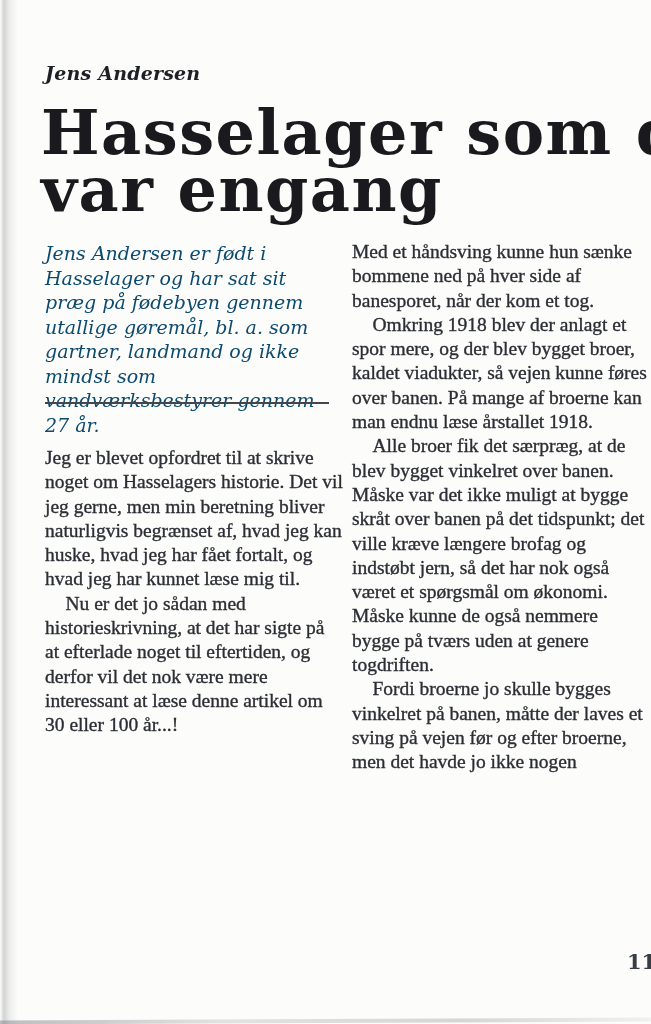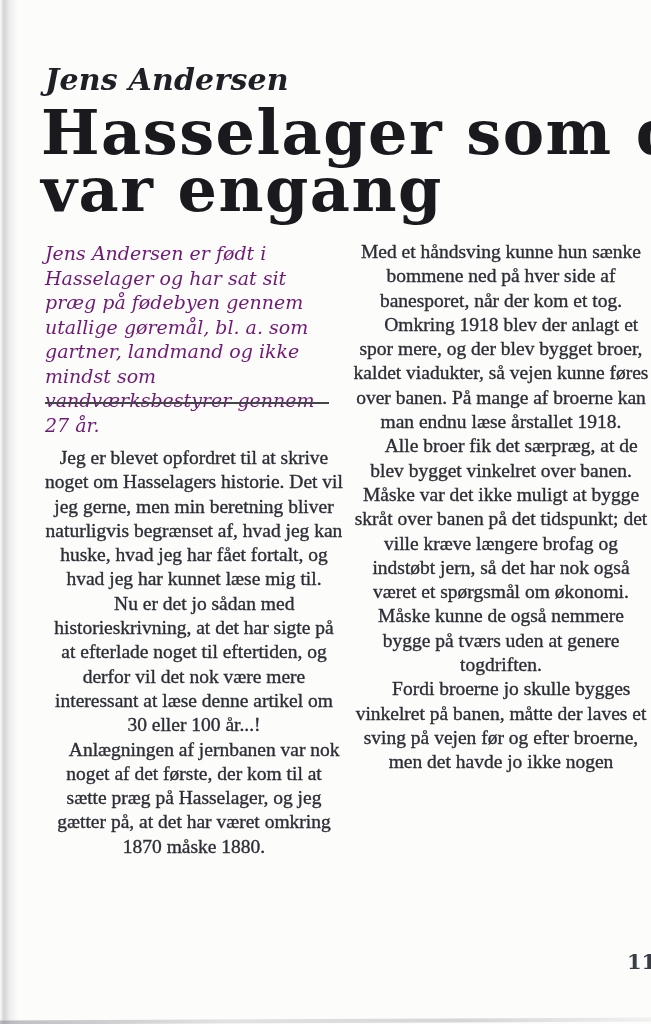--- a/index.html
+++ b/index.html
@@ -39,21 +39,21 @@
       rgba(208,209,212,0.22) 100%);
     transform: rotate(-0.25deg);
     pointer-events: none;
   }
   .byline {
     position: absolute;
     left: 45px; top: 62px;
     font-family: "DejaVu Serif", serif;
     font-weight: bold;
     font-style: italic;
-    font-size: 30px;
+    font-size: 19px;
     color: #1f2026;
     letter-spacing: 0.2px;
     white-space: nowrap;
   }
   .title {
     position: absolute;
     left: 41px; top: 104px;
     margin: 0;
     font-family: "DejaVu Serif", serif;
     font-weight: bold;
@@ -67,39 +67,39 @@
     white-space: nowrap;
   }
   .intro {
     position: absolute;
     left: 45px; top: 241px;
     width: 296px;
     font-family: "DejaVu Serif", serif;
     font-style: italic;
     font-size: 19px;
     line-height: 24.5px;
-    color: #701a75;
+    color: #0c4a6e;
   }
   .rule {
     position: absolute;
     left: 45px; top: 402px;
     width: 284px; height: 2px;
     background: #45464c;
   }
   .col {
     position: absolute;
     width: 298px;
     font-size: 19.5px;
     line-height: 24.3px;
     color: #2c2e35;
     -webkit-text-stroke: 0.35px #2c2e35;
   }
   .col-left  { left: 45px;  top: 446px; }
   .col-right { left: 352px; top: 240px; }
-  .para { margin: 0; text-align: center; }
+  .para { margin: 0; }
   .para + .para { text-indent: 1.05em; }
   .page-number {
     position: absolute;
     left: 627px; top: 949px;
     font-family: "DejaVu Serif", serif;
     font-weight: bold;
     font-size: 21px;
     color: #393d46;
   }
 </style>
@@ -117,21 +117,20 @@
     <span class="title-line">var engang</span>
   </h1>
 
   <div class="intro">Jens Andersen er født i Hasselager og har sat sit præg på fødebyen gennem utallige gøremål, bl. a. som gartner, landmand og ikke mindst som vandværksbestyrer gennem 27 år.</div>
 
   <div class="rule"></div>
 
   <div class="col col-left">
       <p class="para">Jeg er blevet opfordret til at skrive noget om Hasselagers historie. Det vil jeg gerne, men min beretning bliver naturligvis begrænset af, hvad jeg kan huske, hvad jeg har fået fortalt, og hvad jeg har kunnet læse mig til.</p>
       <p class="para">Nu er det jo sådan med historieskrivning, at det har sigte på at efterlade noget til eftertiden, og derfor vil det nok være mere interessant at læse denne artikel om 30 eller 100 år...!</p>
-      <p class="para">Anlægningen af jernbanen var nok noget af det første, der kom til at sætte præg på Hasselager, og jeg gætter på, at det har været omkring 1870 måske 1880.</p>
     </div>
 
   <div class="col col-right">
       <p class="para">Med et håndsving kunne hun sænke bommene ned på hver side af banesporet, når der kom et tog.</p>
       <p class="para">Omkring 1918 blev der anlagt et spor mere, og der blev bygget broer, kaldet viadukter, så vejen kunne føres over banen. På mange af broerne kan man endnu læse årstallet 1918.</p>
       <p class="para">Alle broer fik det særpræg, at de blev bygget vinkelret over banen. Måske var det ikke muligt at bygge skråt over banen på det tidspunkt; det ville kræve længere brofag og indstøbt jern, så det har nok også været et spørgsmål om økonomi. Måske kunne de også nemmere bygge på tværs uden at genere togdriften.</p>
       <p class="para">Fordi broerne jo skulle bygges vinkelret på banen, måtte der laves et sving på vejen før og efter broerne, men det havde jo ikke nogen</p>
     </div>
 
   <div class="page-number">11</div>

